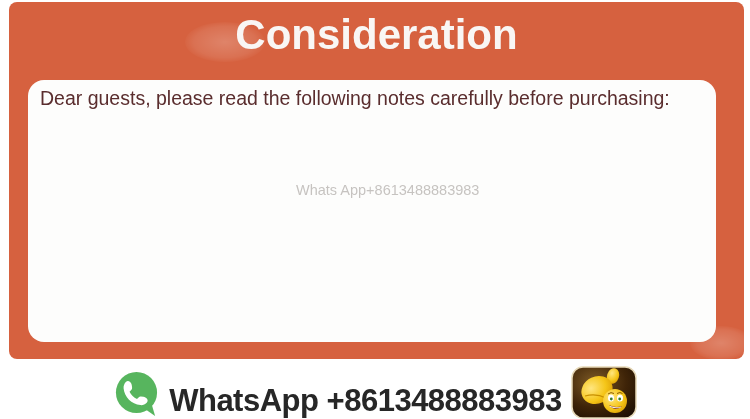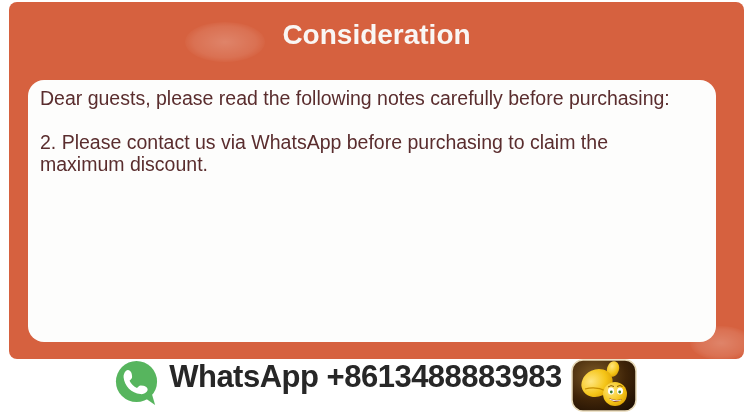--- a/index.html
+++ b/index.html
@@ -26,21 +26,21 @@
     pointer-events:none;
   }
   .hl-title{left:176px;top:20px;width:80px;height:40px;}
   .hl-corner{left:681px;top:324px;width:62px;height:34px;}
 
   .title{
     position:absolute;
     left:0;right:0;top:8px;
     margin:0;
     text-align:center;
-    font-size:28px;
+    font-size:42px;
     line-height:50px;
     font-weight:bold;
     color:#f9f6f4;
     letter-spacing:0px;
   }
 
   
   .notice{
     position:absolute;
     left:19px;top:78px;
@@ -65,21 +65,21 @@
     color:#b9b5b2;
     opacity:.8;
     white-space:nowrap;
   }
 
   
   .footer{
     position:absolute;
     left:0;top:359px;width:750px;height:60px;
     display:flex;
-    align-items:flex-start;
+    align-items:flex-end;
     justify-content:center;
     gap:9px;
     background:#ffffff;
   }
   .wa-icon{display:inline-flex;width:47px;height:49px;}
   .contact{
     font-size:31px;
     font-weight:bold;
     color:#272727;
     letter-spacing:-0.5px;
@@ -93,21 +93,21 @@
 <div class="page">
 
   <div class="card">
     <div class="highlight hl-title"></div>
     <div class="highlight hl-corner"></div>
 
     <h1 class="title">Consideration</h1>
 
     <div class="notice">
       <p>Dear guests, please read the following notes carefully before purchasing:</p>
-      <p class="gap">2. Please contact us via WhatsApp before purchasing to claim the maximum discount.</p>
+      <div class="watermark">Whats App+8613488883983</div>
     </div>
   </div>
 
   <div class="footer">
 
     <span class="wa-icon">
       <svg width="47" height="49" viewBox="0 0 48 50" xmlns="http://www.w3.org/2000/svg">
         <circle cx="24" cy="23" r="21" fill="#57b55e"></circle>
         <path d="M33 40 l10 7 -3.5 -12 z" fill="#57b55e"></path>
         <path fill="#ffffff" d="M17.2 11.9c1.1.9 1.8 2.2 2 3.6l.3 2.6c.1.9-.2 1.8-.9 2.4l-1.7 1.6c1.6 3.3 4.3 6 7.6 7.6l1.6-1.7c.6-.7 1.5-1 2.4-.9l2.6.3c1.4.2 2.7.9 3.6 2 1 1.2.9 3-.3 4.1-1.7 1.6-4 2.6-6.4 2.3-9.1-.9-16.3-8.1-17.2-17.2-.2-2.4.7-4.7 2.3-6.4 1.1-1.2 2.9-1.3 4.1-.3z"></path>

